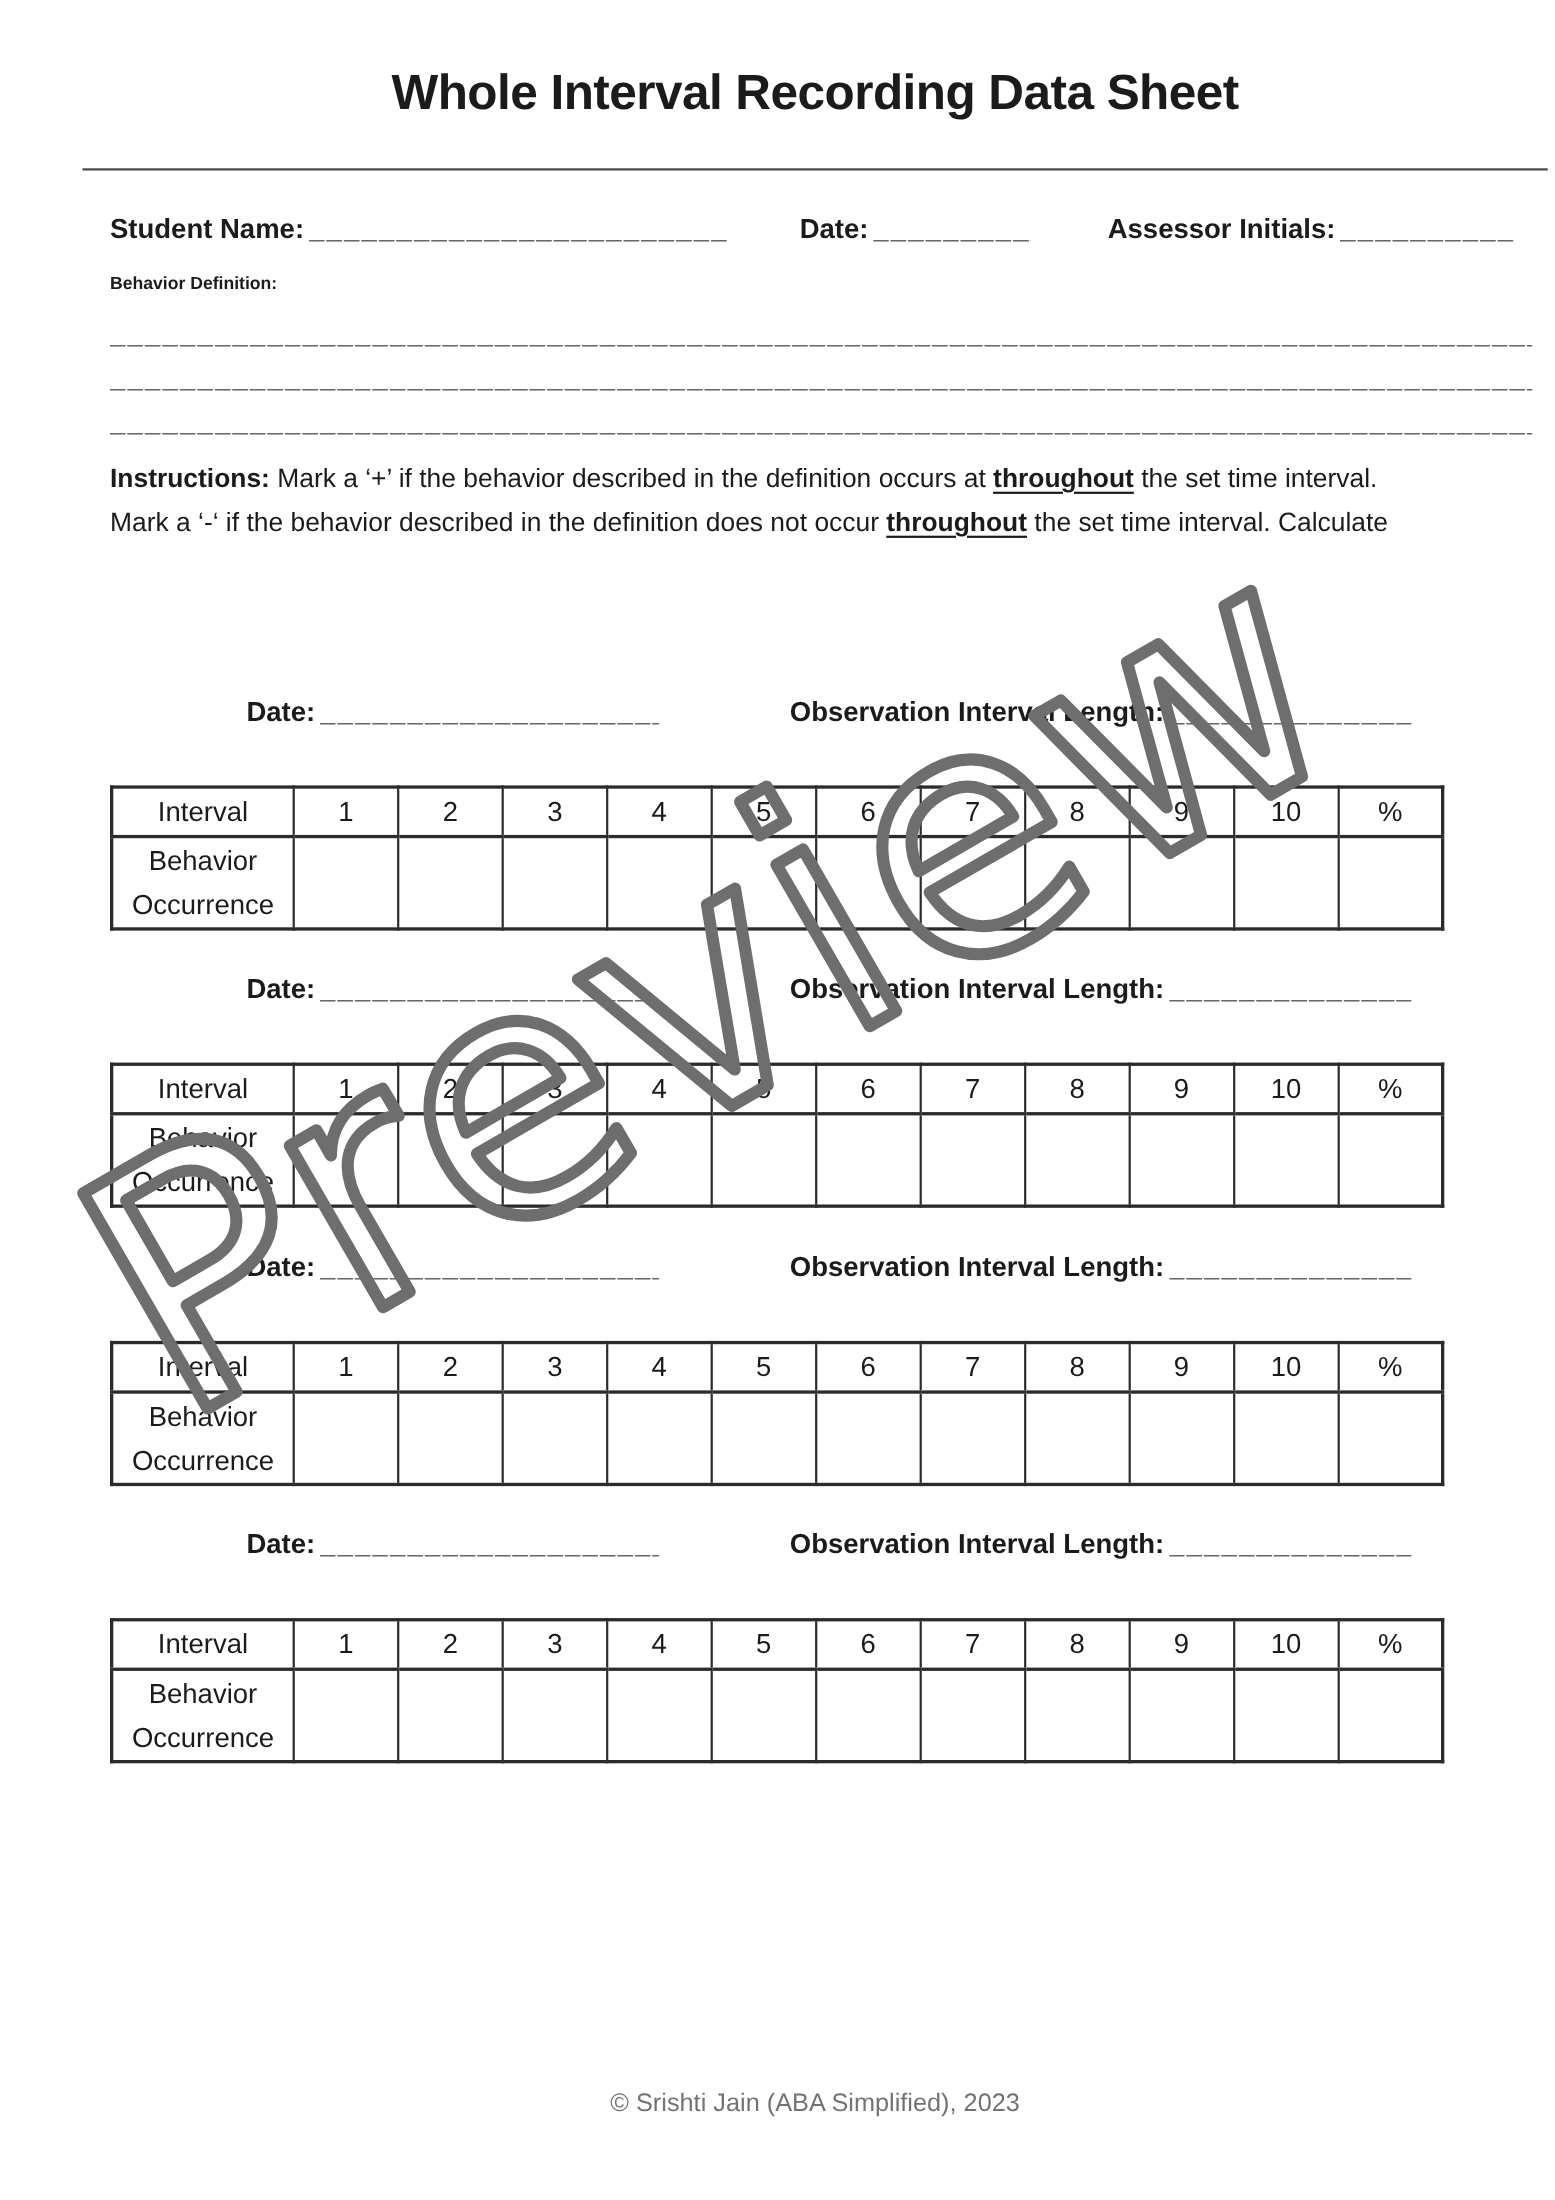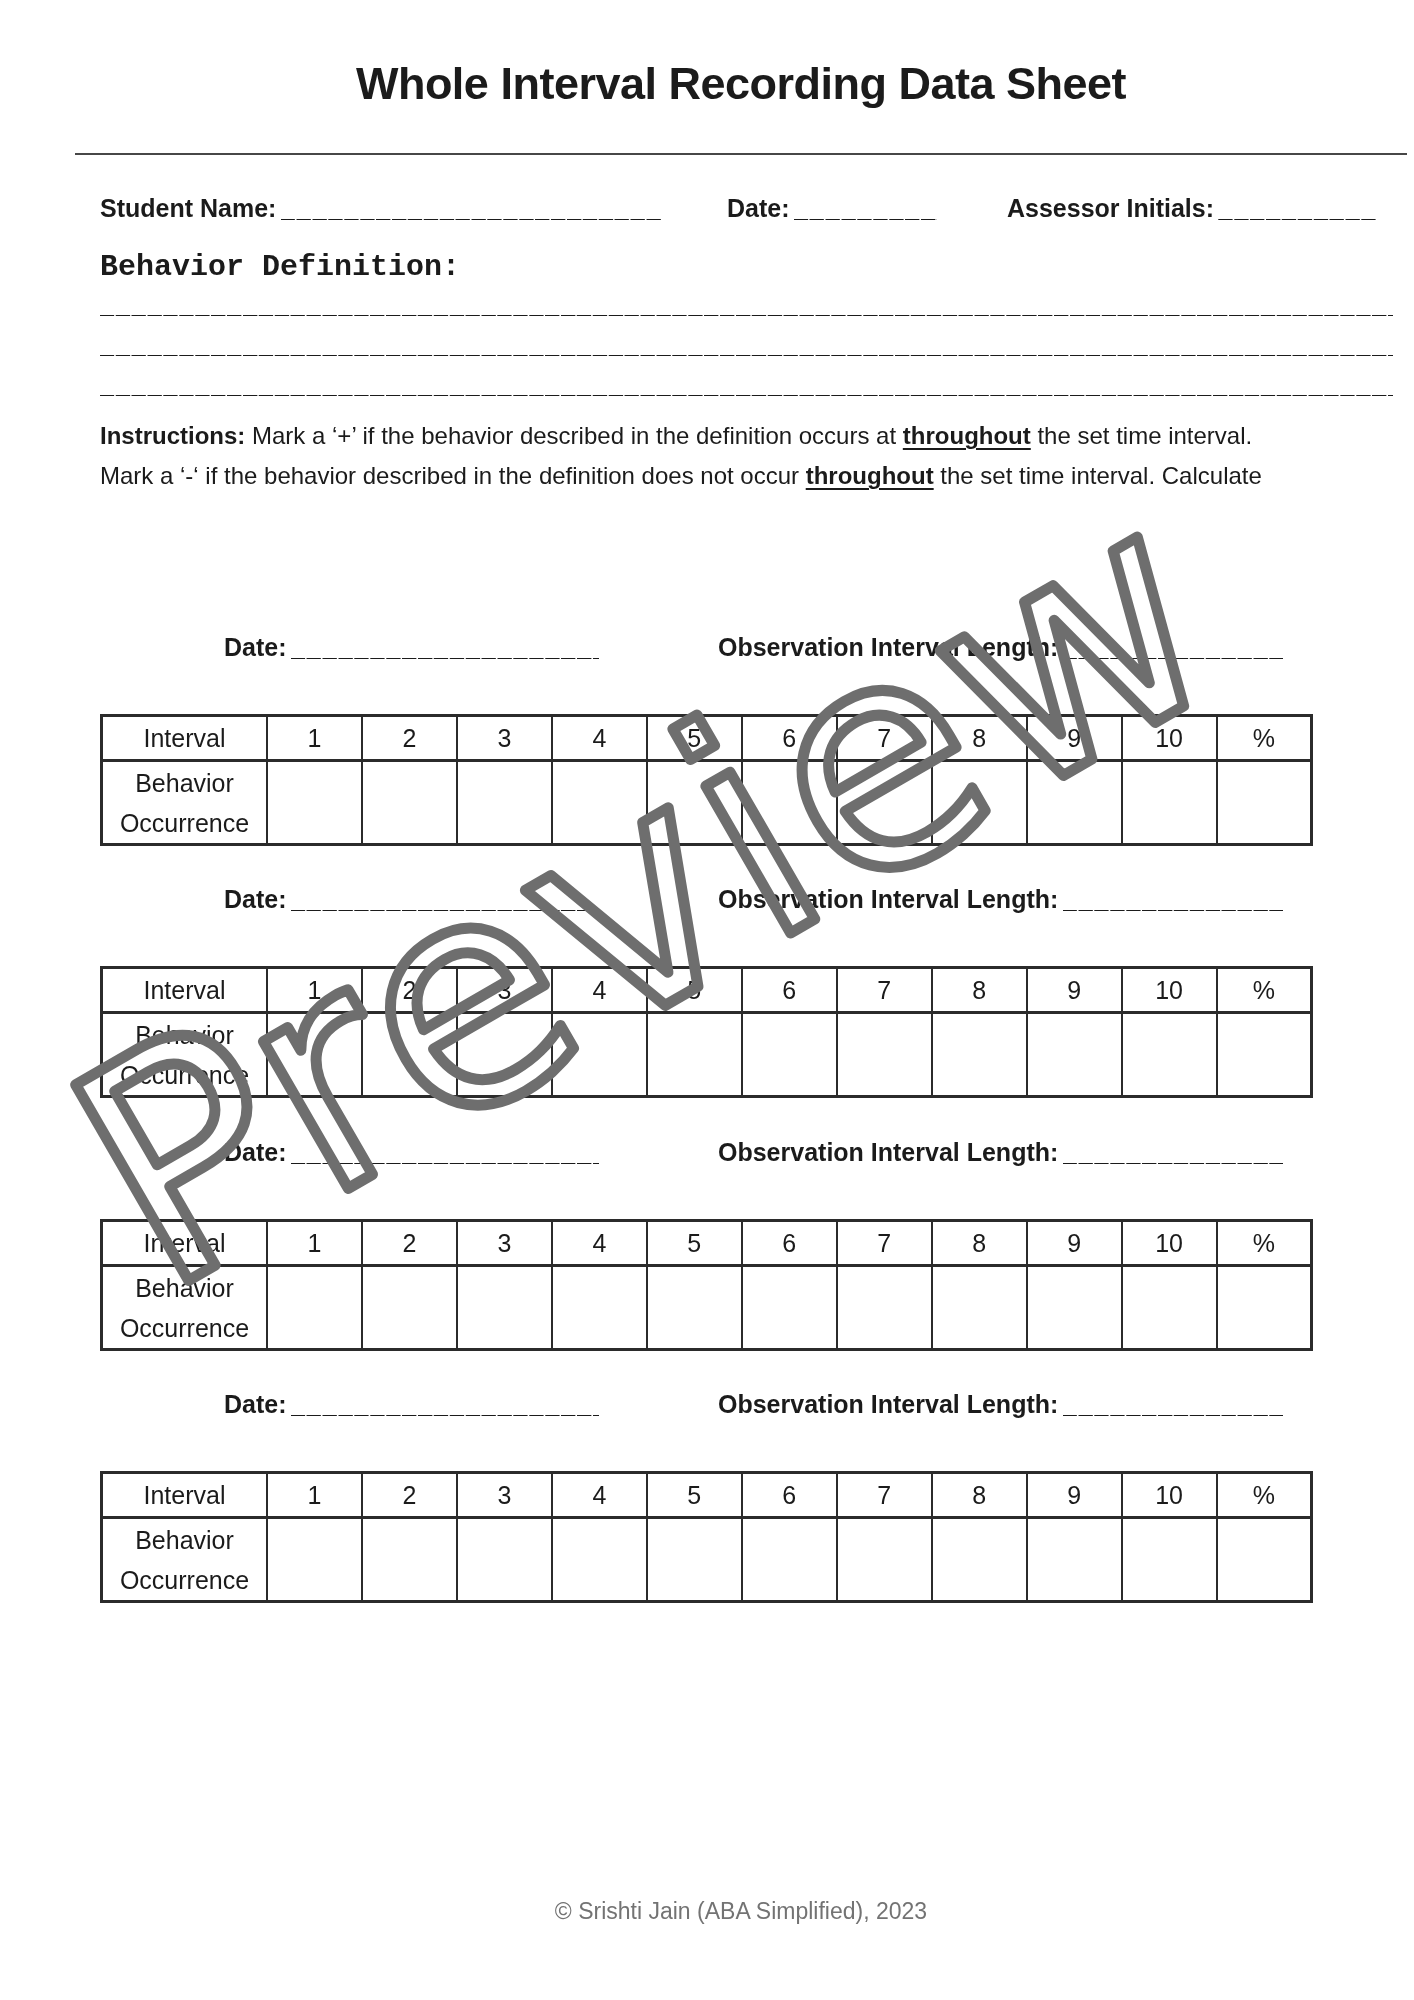--- a/index.html
+++ b/index.html
@@ -30,21 +30,21 @@
     display:inline-block;overflow:hidden;white-space:nowrap;
     font-weight:bold;font-size:25px;line-height:36px;height:36px;
     letter-spacing:2px;vertical-align:bottom;
   }
   .w-student{width:380px}
   .w-hdate{width:143px}
   .w-assessor{width:158px}
   .w-secdate{width:308px}
   .w-obs{width:220px}
   
-  .bd-label{position:absolute;left:100px;top:250px;font-size:30px;font-weight:bold;font-family:Liberation Mono, monospace;}
+  .bd-label{position:absolute;left:100px;top:250px;font-size:16px;font-weight:bold;}
   .def-lines{position:absolute;left:100px;top:284px;width:1293px;}
   .def-line{height:40px;line-height:40px;width:1293px;overflow:hidden;
     white-space:nowrap;font-size:25px;font-weight:bold;letter-spacing:2px;}
   
   .instructions{position:absolute;left:100px;top:416px;width:1300px;
     font-size:24px;line-height:40px;}
   .inst-line{white-space:nowrap;}
   .inst-line .b{font-weight:bold;}
   .inst-line .u{text-decoration:underline;text-decoration-thickness:2px;text-underline-offset:4px;}
   

